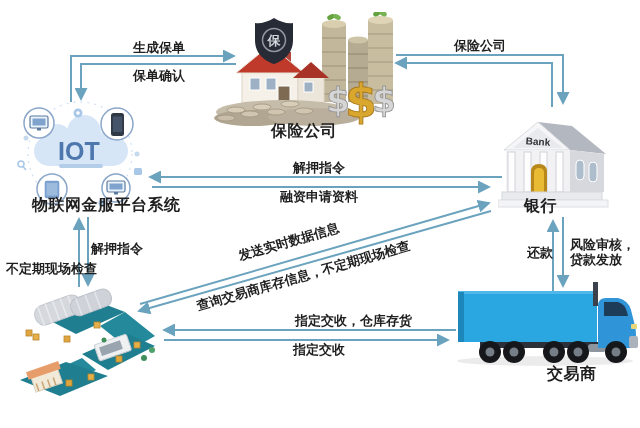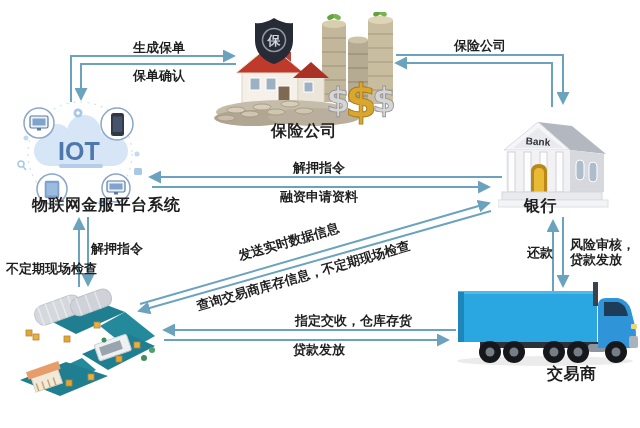--- a/index.html
+++ b/index.html
@@ -240,21 +240,21 @@
   <div class="label" style="left:133px;top:41px;">生成保单</div>
   <div class="label" style="left:133px;top:69px;">保单确认</div>
   <div class="label" style="left:454px;top:39px;">保险公司</div>
   <div class="label" style="left:293px;top:161px;">解押指令</div>
   <div class="label" style="left:280px;top:190px;">融资申请资料</div>
   <div class="label" style="left:6px;top:262px;">不定期现场检查</div>
   <div class="label" style="left:91px;top:242px;">解押指令</div>
   <div class="label rot" style="left:237px;top:235px;">发送实时数据信息</div>
   <div class="label rot" style="left:193px;top:269px;">查询交易商库存信息，不定期现场检查</div>
   <div class="label" style="left:259px;top:314px;margin-left:36px;">指定交收，仓库存货</div>
-  <div class="label" style="left:293px;top:343px;">贷款发放</div>
+  <div class="label" style="left:293px;top:343px;">指定交收</div>
   <div class="label" style="left:527px;top:246px;">还款</div>
   <div class="label wrap" style="left:570px;top:238px;">风险审核，贷款发放</div>
 
   <div class="label node-label" style="left:32px;top:196px;">物联网金服平台系统</div>
   <div class="label node-label" style="left:271px;top:122px;">保险公司</div>
   <div class="label node-label" style="left:524px;top:197px;">银行</div>
   <div class="label node-label" style="left:528px;top:365px;margin-left:19px;">交易商</div>
 
 </div>
 

